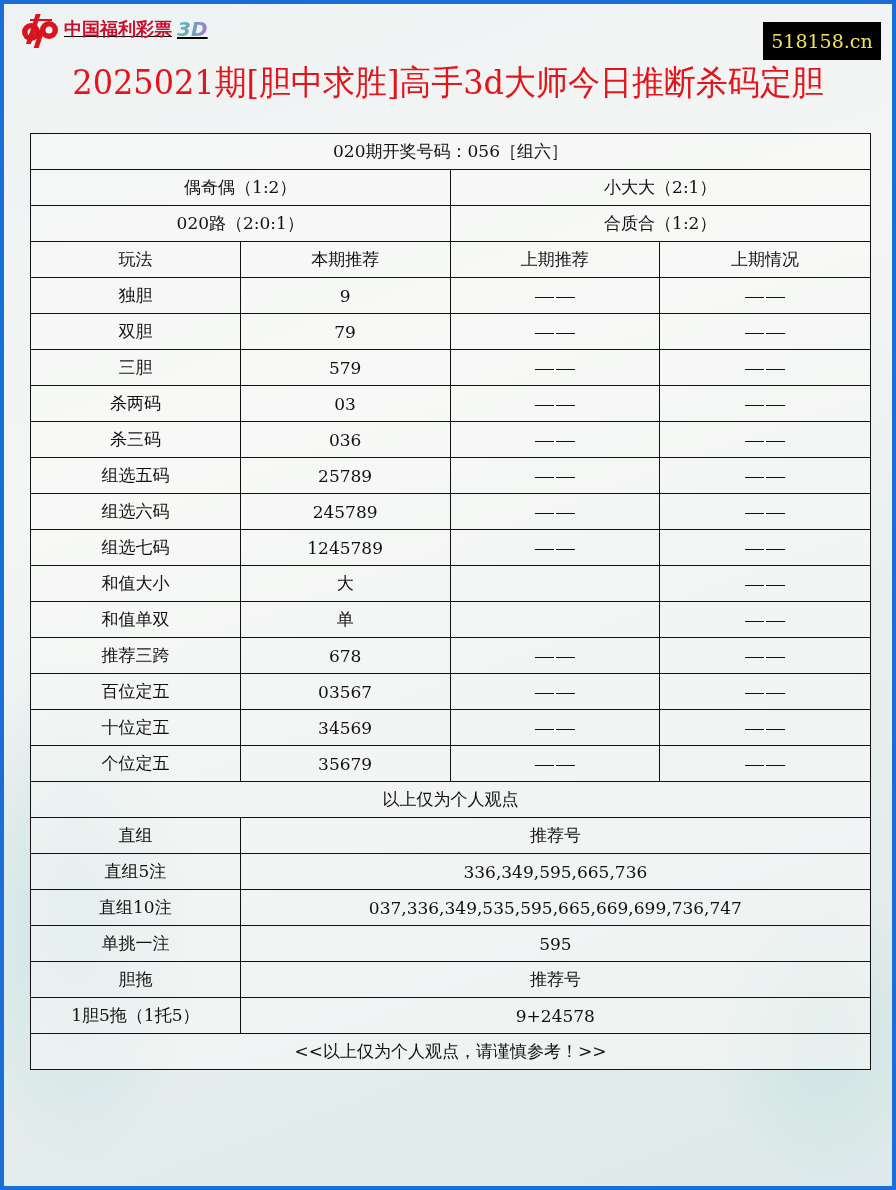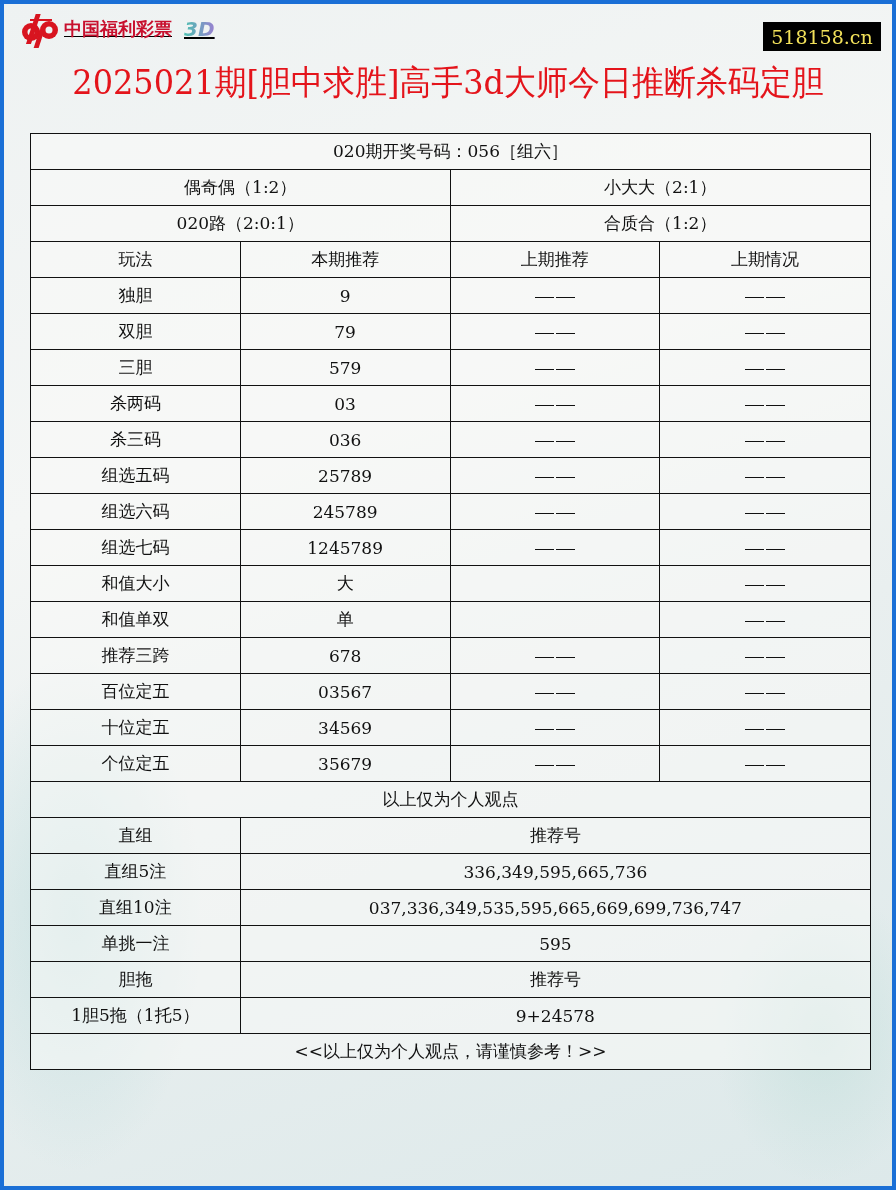--- a/index.html
+++ b/index.html
@@ -42,25 +42,25 @@
     }
     .logo-text {
       font-family: "DejaVu Sans", "Liberation Sans", sans-serif;
       font-weight: bold; font-size: 18px; color: #c8102e; letter-spacing: 0px;
     }
     .logo-3d {
       font-family: "DejaVu Sans", "Liberation Sans", sans-serif;
       font-weight: bold; font-style: italic; font-size: 20px;
       background: linear-gradient(90deg, #4cc0b0, #9a7fd1);
       -webkit-background-clip: text; background-clip: text; color: transparent;
-      margin-left: 8px;
+      margin-left: 1px;
     }
     .site-badge {
       position: absolute; left: 759px; top: 18px;
-      width: 118px; height: 29px;
+      width: 118px; height: 38px;
       background: #000;
       color: #f2e15a;
       font-family: "DejaVu Serif", "Liberation Serif", serif;
       font-size: 19px;
       display: flex; align-items: center; justify-content: center;
       z-index: 2;
     }
     .page-title {
       position: absolute; left: 0; right: 0; top: 56px;
       text-align: center;

